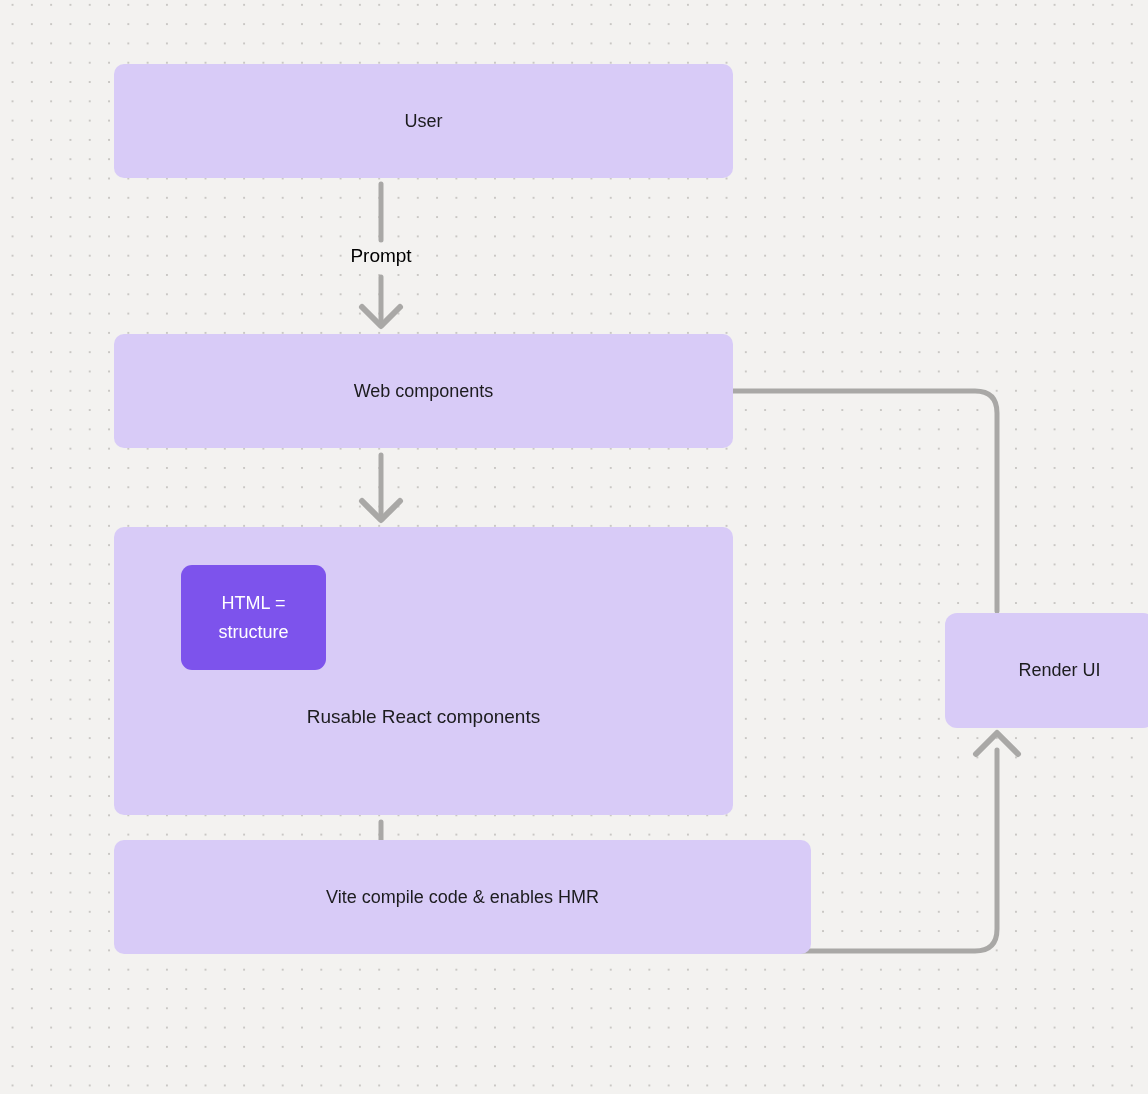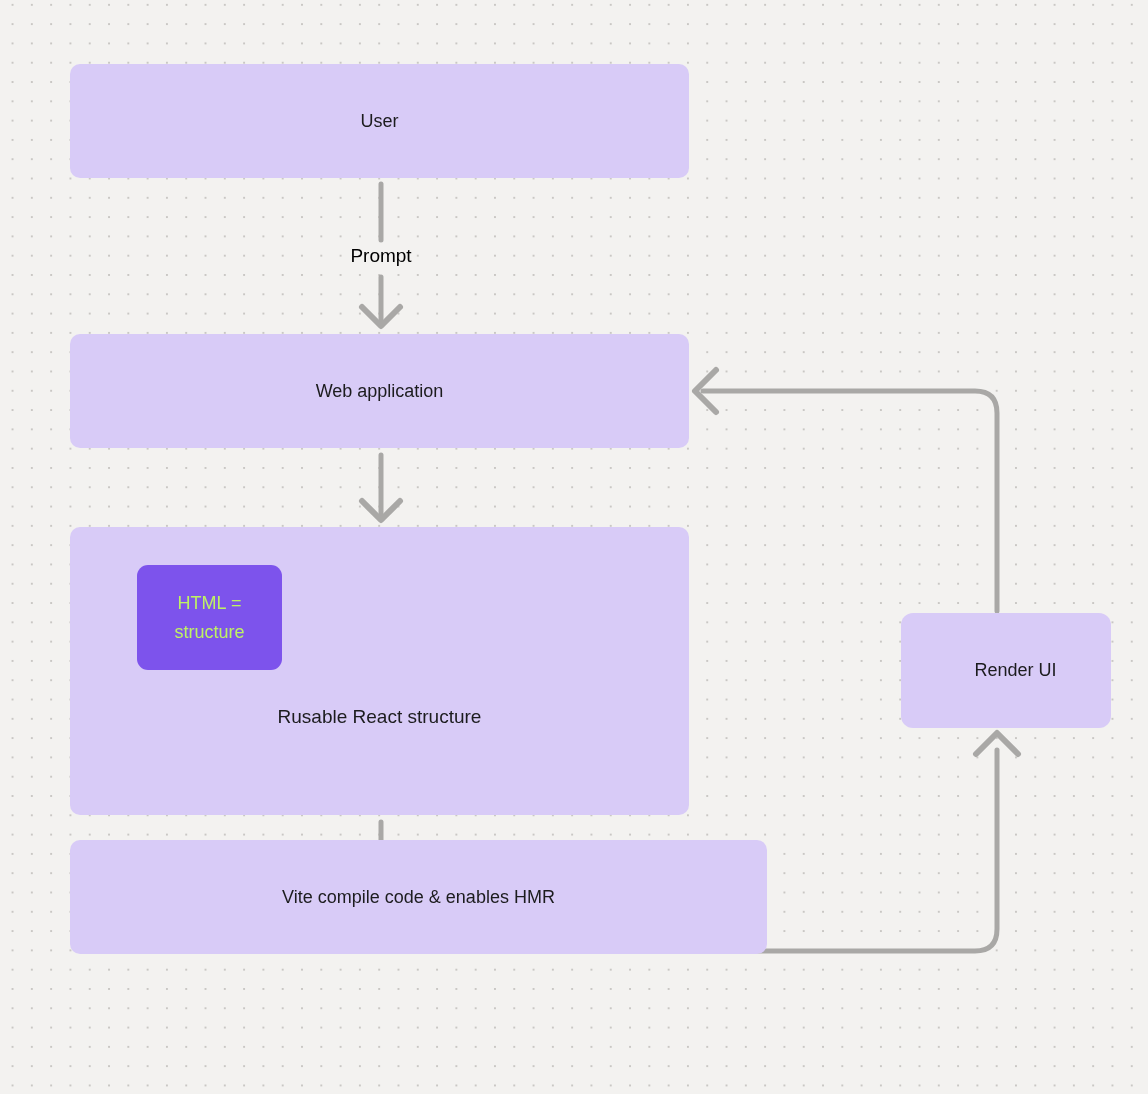--- a/index.html
+++ b/index.html
@@ -11,31 +11,32 @@
     font-family:"Liberation Sans","DejaVu Sans",sans-serif;
     color:#1c1c1e;
   }
   .node{
     position:absolute;
     background:#d8cbf7;
     border-radius:10px;
     display:flex;align-items:center;justify-content:center;
     font-size:18px;font-weight:500;color:#1c1c1e;
     text-align:center;
+    margin-left:44px;
   }
   #node-user{left:70px;top:64px;width:619px;height:114px;}
   #node-webapp{left:70px;top:334px;width:619px;height:114px;}
   #node-group{left:70px;top:527px;width:619px;height:288px;display:block;}
   #node-vite{left:70px;top:840px;width:697px;height:114px;}
   #node-render{left:901px;top:613px;width:191px;height:115px;border-radius:12px;padding-left:19px;}
   .chip{
     position:absolute;top:38px;width:145px;height:105px;
     background:#7d53ec;border-radius:11px;
     display:flex;align-items:center;justify-content:center;
-    color:#bef264;font-size:18px;font-weight:500;line-height:29px;text-align:center;
+    color:#ffffff;font-size:18px;font-weight:500;line-height:29px;text-align:center;
     padding:0 14px;box-sizing:border-box;
   }
   #chip-html{left:67px;}
   #chip-css{left:238px;}
   #chip-js{left:408px;}
   .group-caption{
     position:absolute;left:0;top:179px;width:100%;
     text-align:center;font-size:19px;font-weight:500;color:#1c1c1e;
   }
   .edge-label{
@@ -78,28 +79,28 @@
   </g>
 </svg>
 
 <div class="node" id="node-user">
   <span>User</span>
 </div>
 
 <div class="edge-label">Prompt</div>
 
 <div class="node" id="node-webapp">
-  <span>Web application</span>
+  <span>Web components</span>
 </div>
 
 <div class="node" id="node-group">
   <div class="chip" id="chip-html">
     <span>HTML = structure</span>
   </div>
-  <div class="group-caption">Rusable React structure</div>
+  <div class="group-caption">Rusable React components</div>
 </div>
 
 <div class="node" id="node-vite">
   <span>Vite compile code &amp; enables HMR</span>
 </div>
 
 <div class="node" id="node-render">
   <span>Render UI</span>
 </div>
 

